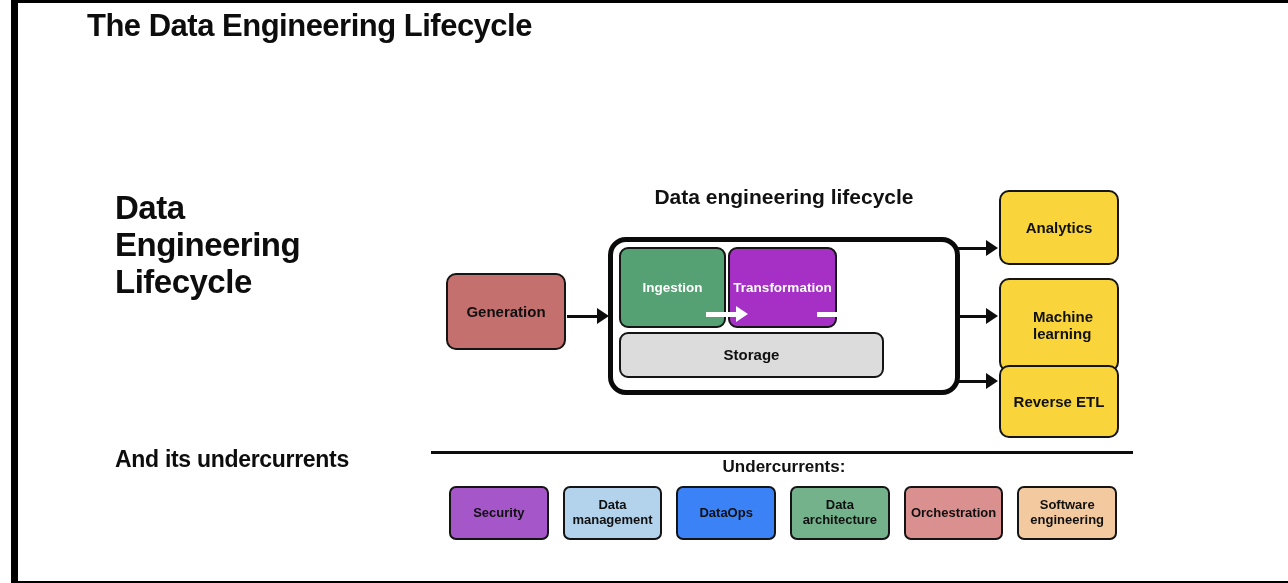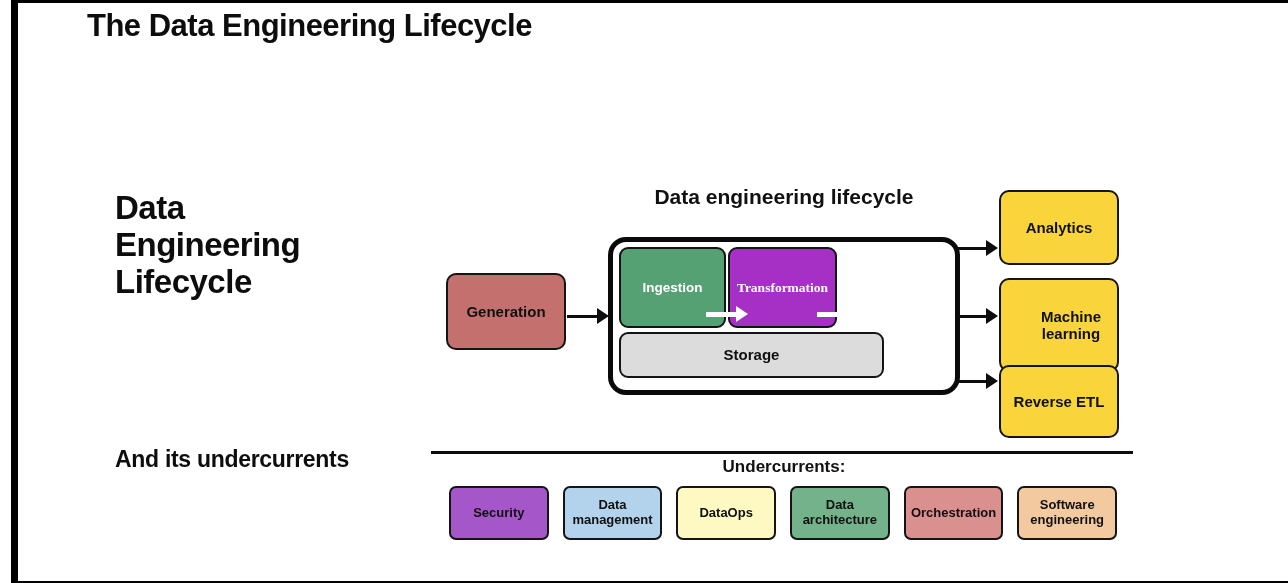--- a/index.html
+++ b/index.html
@@ -34,21 +34,21 @@
     font-size:23px; font-weight:800; letter-spacing:-0.3px; color:#0d0d0d;
   }
 
   .diagram-title {
     position:absolute; left:597px; top:185px; width:352px;
     text-align:center; font-size:21px; font-weight:700; color:#111;
   }
 
   .box {
     position:absolute; display:flex; align-items:center; justify-content:center;
-    border:2px solid #141414; text-align:center; color:#101010;
+    border:2px solid #141414; color:#101010;
     font-weight:700; line-height:1.15;
   }
 
   .generation { left:435px; top:273px; width:120px; height:77px; border-radius:10px; font-size:15px; }
 
   .lifecycle-frame {
     position:absolute; left:597px; top:237px; width:352px; height:158px;
     border:5px solid #0a0a0a; border-radius:18px; background:transparent;
   }
 
@@ -115,21 +115,21 @@
   <div class="arrow" style="left:556px; top:308px; width:42px;">
     <div class="arrow-line"></div>
     <div class="arrow-head"></div>
   </div>
 
   <div class="lifecycle-frame"></div>
 
   <div class="box stage stage-ingestion" style="background-color: rgb(85, 161, 115);">
     <span>Ingestion</span>
   </div>
-  <div class="box stage stage-transformation" style="background-color: rgb(166, 47, 198); font-family: Liberation Serif, serif;">
+  <div class="box stage stage-transformation" style="background-color: rgb(166, 47, 198);">
     <span>Transformation</span>
   </div>
 
   <div class="arrow white" style="left:695px; top:306px; width:42px;">
     <div class="arrow-line"></div>
     <div class="arrow-head"></div>
   </div>
   <div class="arrow white" style="left:806px; top:306px; width:42px;">
     <div class="arrow-line"></div>
     <div class="arrow-head"></div>
@@ -165,21 +165,21 @@
   <div class="undercurrents-line"></div>
   <div class="undercurrents-label">Undercurrents:</div>
 
   <div class="undercurrents-row">
     <div class="undercurrent" style="background-color: rgb(165, 87, 201);">
       <span>Security</span>
     </div>
     <div class="undercurrent" style="background-color: rgb(179, 210, 235);">
       <span>Data management</span>
     </div>
-    <div class="undercurrent" style="background-color: #fef9c3;">
+    <div class="undercurrent" style="background-color: #3b82f6;">
       <span>DataOps</span>
     </div>
     <div class="undercurrent" style="background-color: rgb(116, 178, 140);">
       <span>Data architecture</span>
     </div>
     <div class="undercurrent" style="background-color: rgb(217, 144, 143);">
       <span>Orchestration</span>
     </div>
     <div class="undercurrent" style="background-color: rgb(243, 202, 160);">
       <span>Software engineering</span>

